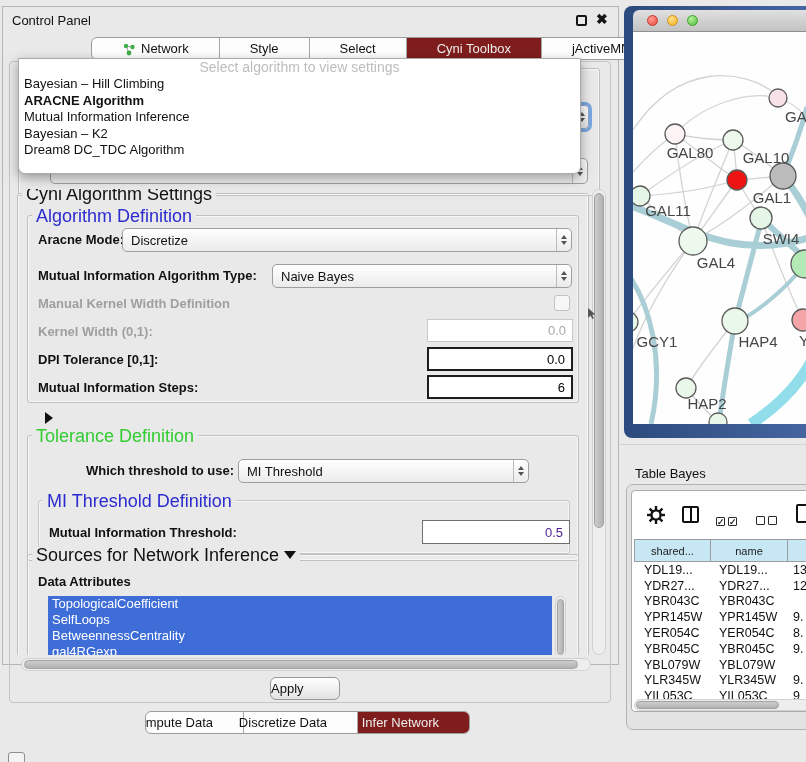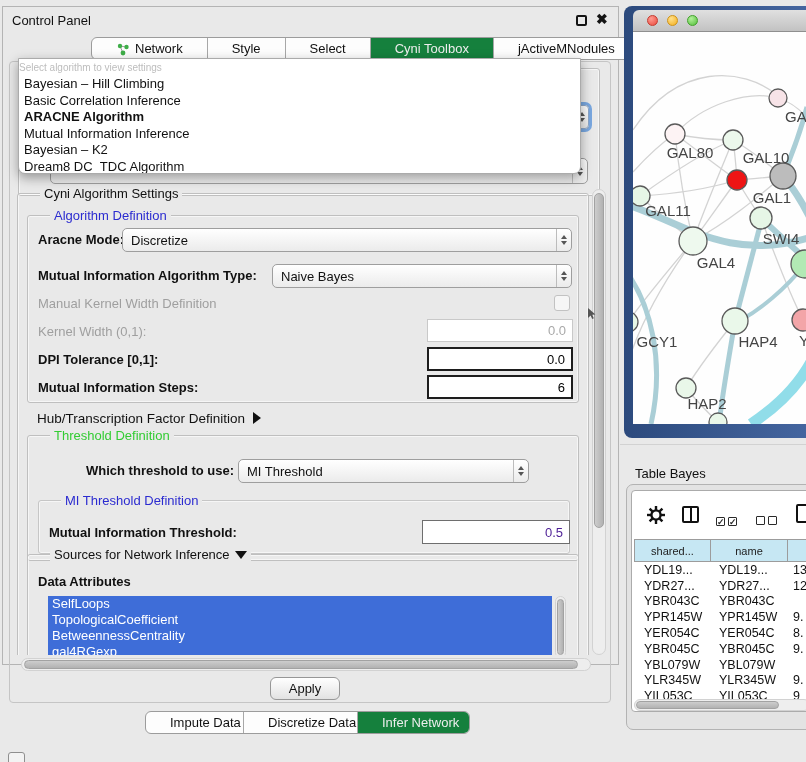--- a/index.html
+++ b/index.html
@@ -2,78 +2,78 @@
 <html><head>
 <meta charset="utf-8">
 <style>
   *{box-sizing:border-box;margin:0;padding:0}
   html,body{background:#d9d9d9}
   .stage{position:relative;width:806px;height:762px;overflow:hidden;background:#e9e9e9;
     font-family:"Liberation Sans",sans-serif;color:#111}
   .abs{position:absolute}
   .lbl{position:absolute;font-size:13px;line-height:16px;white-space:nowrap}
   .bold{font-weight:bold}
-  .dis{color:#9f9f9f;font-weight:normal}
+  .dis{color:#9f9f9f;font-weight:bold}
 
   
   .control-panel{position:absolute;left:2px;top:6px;width:617px;height:659px;
     background:#e9e9e9;border:1px solid #b4b4b4;border-radius:0}
   .cp-title{position:absolute;left:9px;top:6px;font-size:13px}
   .float-icon{position:absolute;left:573px;top:8px;width:11px;height:11px;border:2px solid #141414;border-radius:2px}
   .close-icon{position:absolute;left:593px;top:4px;font-size:14px;font-weight:bold;color:#141414}
   .tabbar{position:absolute;display:flex;background:#fdfdfd;border:1px solid #9c9c9c;
     border-radius:6px;height:23px;font-size:13px;overflow:hidden}
-  .tab{display:flex;align-items:center;justify-content:flex-start;padding:0 24px;border-left:1px solid #a8a8a8;white-space:nowrap}
+  .tab{display:flex;align-items:center;justify-content:flex-end;padding:0 30px;border-left:1px solid #a8a8a8;white-space:nowrap}
   .tab:first-child{border-left:none}
-  .tab.sel{background:#15803d;color:#ededed}
+  .tab.sel{background:#7f1d1d;color:#ededed}
   .cp-frame{position:absolute;left:6px;top:54px;width:602px;height:642px;border:1px solid #c5c5c5;border-radius:4px}
 
   .gbox{position:absolute;border:1px solid #bfbfbf;border-radius:3px;
     box-shadow:inset 0 0 0 1px rgba(255,255,255,.6)}
-  .gtitle{position:absolute;top:-8px;left:22px;background:#e9e9e9;padding:0 4px;
-    font-size:13px;line-height:16px;white-space:nowrap;display:flex;align-items:center;gap:5px}
+  .gtitle{position:absolute;top:-8px;left:4px;background:#e9e9e9;padding:0 4px;
+    font-size:18px;line-height:16px;white-space:nowrap;display:flex;align-items:center;gap:5px}
   .t-blue{color:#2b2bd0}.t-green{color:#33cc33}
 
   .combo{position:absolute;background:linear-gradient(#ffffff,#ebebeb);border:1px solid #9e9e9e;
     border-radius:5px;display:flex;align-items:center;font-size:13px}
   .cval{flex:1;padding-left:8px;white-space:nowrap;overflow:hidden}
   .stepper{width:15px;align-self:stretch;border-left:1px solid #bcbcbc;display:flex;flex-direction:column;
     align-items:center;justify-content:center;gap:2px}
   .arr-up{width:0;height:0;border-left:3.5px solid transparent;border-right:3.5px solid transparent;border-bottom:4px solid #555}
   .arr-dn{width:0;height:0;border-left:3.5px solid transparent;border-right:3.5px solid transparent;border-top:4px solid #555}
   .focusring{box-shadow:0 0 0 3px #79a7df;border-radius:4px;background:linear-gradient(#fff,#e6e6e6);border:1px solid #8ca6c8}
 
   .field{position:absolute;background:#fff;font-size:13px;display:flex;align-items:center;
     justify-content:flex-end;padding-right:6px}
   .field-dis{border:1px solid #c9c9c9;color:#a9a9a9}
   .field-strong{border:2px solid #1d1d1d;color:#000}
   .field-med{border:1px solid #6e6e6e;color:#4c1d95}
   .checkbox{position:absolute;width:16px;height:16px;border:1px solid #c2c2c2;border-radius:3px;background:#f6f6f6}
 
   .popup{position:absolute;left:15px;top:51px;width:563px;height:116px;background:#fff;
     border:1px solid #ababab;border-radius:0 0 7px 7px;box-shadow:0 4px 12px rgba(0,0,0,.35);z-index:20;overflow:hidden}
-  .popup-prompt{height:17px;line-height:17px;text-align:left;color:#bdbdbd;font-size:10px}
+  .popup-prompt{height:17px;line-height:17px;text-align:center;color:#bdbdbd;font-size:14px}
   .popup-item{height:16.5px;line-height:16.5px;font-size:13px;padding-left:5px;white-space:nowrap}
 
   .viewport{position:absolute;left:10px;top:182px;width:579px;height:466px;overflow:hidden}
   .tri-right{display:inline-block;width:0;height:0;border-top:6px solid transparent;
     border-bottom:6px solid transparent;border-left:8px solid #111;margin-left:8px;vertical-align:-1px}
   .tri-down{display:inline-block;width:0;height:0;border-left:6px solid transparent;
     border-right:6px solid transparent;border-top:8px solid #111}
 
   .attr-list{position:absolute;background:#fff}
   .attr-item{height:16px;line-height:16px;background:#3e6dd8;color:#fff;font-size:13px;padding-left:4px;white-space:nowrap}
 
   .sb-v{position:absolute;background:#eeeeee;border:1px solid #d2d2d2;border-radius:7px}
   .sb-h{position:absolute;background:#eeeeee;border:1px solid #d2d2d2;border-radius:7px}
   .sb-thumb-v{position:absolute;background:linear-gradient(90deg,#cdcdcd,#b2b2b2);border:1px solid #a2a2a2;border-radius:6px}
   .sb-thumb-h{position:absolute;background:linear-gradient(#cdcdcd,#b2b2b2);border:1px solid #a2a2a2;border-radius:6px}
 
   .btn{position:absolute;background:linear-gradient(#ffffff,#e2e2e2);border:1px solid #979797;
-    border-radius:6px;font-size:13px;display:flex;align-items:center;justify-content:center}
+    border-radius:6px;font-size:13px;display:flex;align-items:center;justify-content:flex-start}
 
   
   .net-window{position:absolute;left:624px;top:6px;width:182px;height:432px;
     background:linear-gradient(90deg,#2c4a7d,#44659f);border-radius:8px 0 0 8px}
   .nw-titlebar{position:absolute;left:9px;top:4px;right:0;height:22px;
     background:linear-gradient(#e0e0e0,#c2c2c2);border-bottom:1px solid #8f8f8f;border-radius:6px 0 0 0;
     display:flex;align-items:center;gap:9px;padding-left:14px}
   .tl{width:11px;height:11px;border-radius:50%}
   .tl-red{background:radial-gradient(circle at 35% 30%,#ff9a90,#ea4b3e);border:1px solid #c43b30}
   .tl-yellow{background:radial-gradient(circle at 35% 30%,#ffe08a,#f4af1f);border:1px solid #cf9317}
@@ -154,21 +154,20 @@
         <span class="stepper">
             <span class="arr-up"></span>
             <span class="arr-dn"></span>
           </span>
       </div>
     </div>
 
     <div class="popup">
       <div class="popup-prompt">Select algorithm to view settings</div>
       <div class="popup-item">Bayesian – Hill Climbing</div>
-      <div class="popup-item">Basic Correlation Inference</div>
       <div class="popup-item bold">ARACNE Algorithm</div>
       <div class="popup-item">Mutual Information Inference</div>
       <div class="popup-item">Bayesian – K2</div>
       <div class="popup-item">Dream8 DC_TDC Algorithm</div>
     </div>
 
     <div class="viewport">
       <div class="gbox" style="left:4px;top:4px;width:572px;height:700px">
         <span class="gtitle">Cyni Algorithm Settings</span>
       </div>
@@ -201,25 +200,25 @@
         <div class="field field-strong" style="left:399px;top:131px;width:146px;height:24px">
           <span>0.0</span>
         </div>
         <span class="lbl bold" style="left:10px;top:164px">Mutual Information Steps:</span>
         <div class="field field-strong" style="left:399px;top:159px;width:146px;height:24px">
           <span>6</span>
         </div>
       </div>
 
       <span class="lbl" style="left:24px;top:222px;font-size:13.5px">
-        <span>Hub/Transcription Factor Definition</span><span class="tri-right"></span>
+        <span class="tri-right"></span>
       </span>
 
       <div class="gbox" style="left:14px;top:246px;width:552px;height:126px">
-        <span class="gtitle t-green">Threshold Definition</span>
+        <span class="gtitle t-green">Tolerance Definition</span>
         <span class="lbl bold" style="left:58px;top:27px">Which threshold to use:</span>
         <div class="combo" style="left:210px;top:23px;width:291px;height:24px">
           <span class="cval">MI Threshold</span>
           <span class="stepper">
               <span class="arr-up"></span>
               <span class="arr-dn"></span>
             </span>
         </div>
         <div class="gbox" style="left:10px;top:64px;width:532px;height:54px;border-color:#c6c6c6">
           <span class="gtitle t-blue">MI Threshold Definition</span>
@@ -230,22 +229,22 @@
         </div>
       </div>
 
       <div class="gbox" style="left:14px;top:365px;width:552px;height:160px">
         <span class="gtitle">
           <span>Sources for Network Inference</span>
             <span class="tri-down"></span>
         </span>
         <span class="lbl bold" style="left:10px;top:19px">Data Attributes</span>
         <div class="attr-list" style="left:20px;top:41px;width:504px;height:64px">
+          <div class="attr-item">TopologicalCoefficient</div>
           <div class="attr-item">SelfLoops</div>
-          <div class="attr-item">TopologicalCoefficient</div>
           <div class="attr-item">BetweennessCentrality</div>
           <div class="attr-item">gal4RGexp</div>
         </div>
         <div class="sb-v" style="left:527px;top:41px;width:11px;height:62px">
           <div class="sb-thumb-v" style="left:1px;top:2px;width:7px;height:56px"></div>
         </div>
       </div>
     </div>
 
     <div class="sb-v" style="left:589px;top:182px;width:14px;height:466px">

